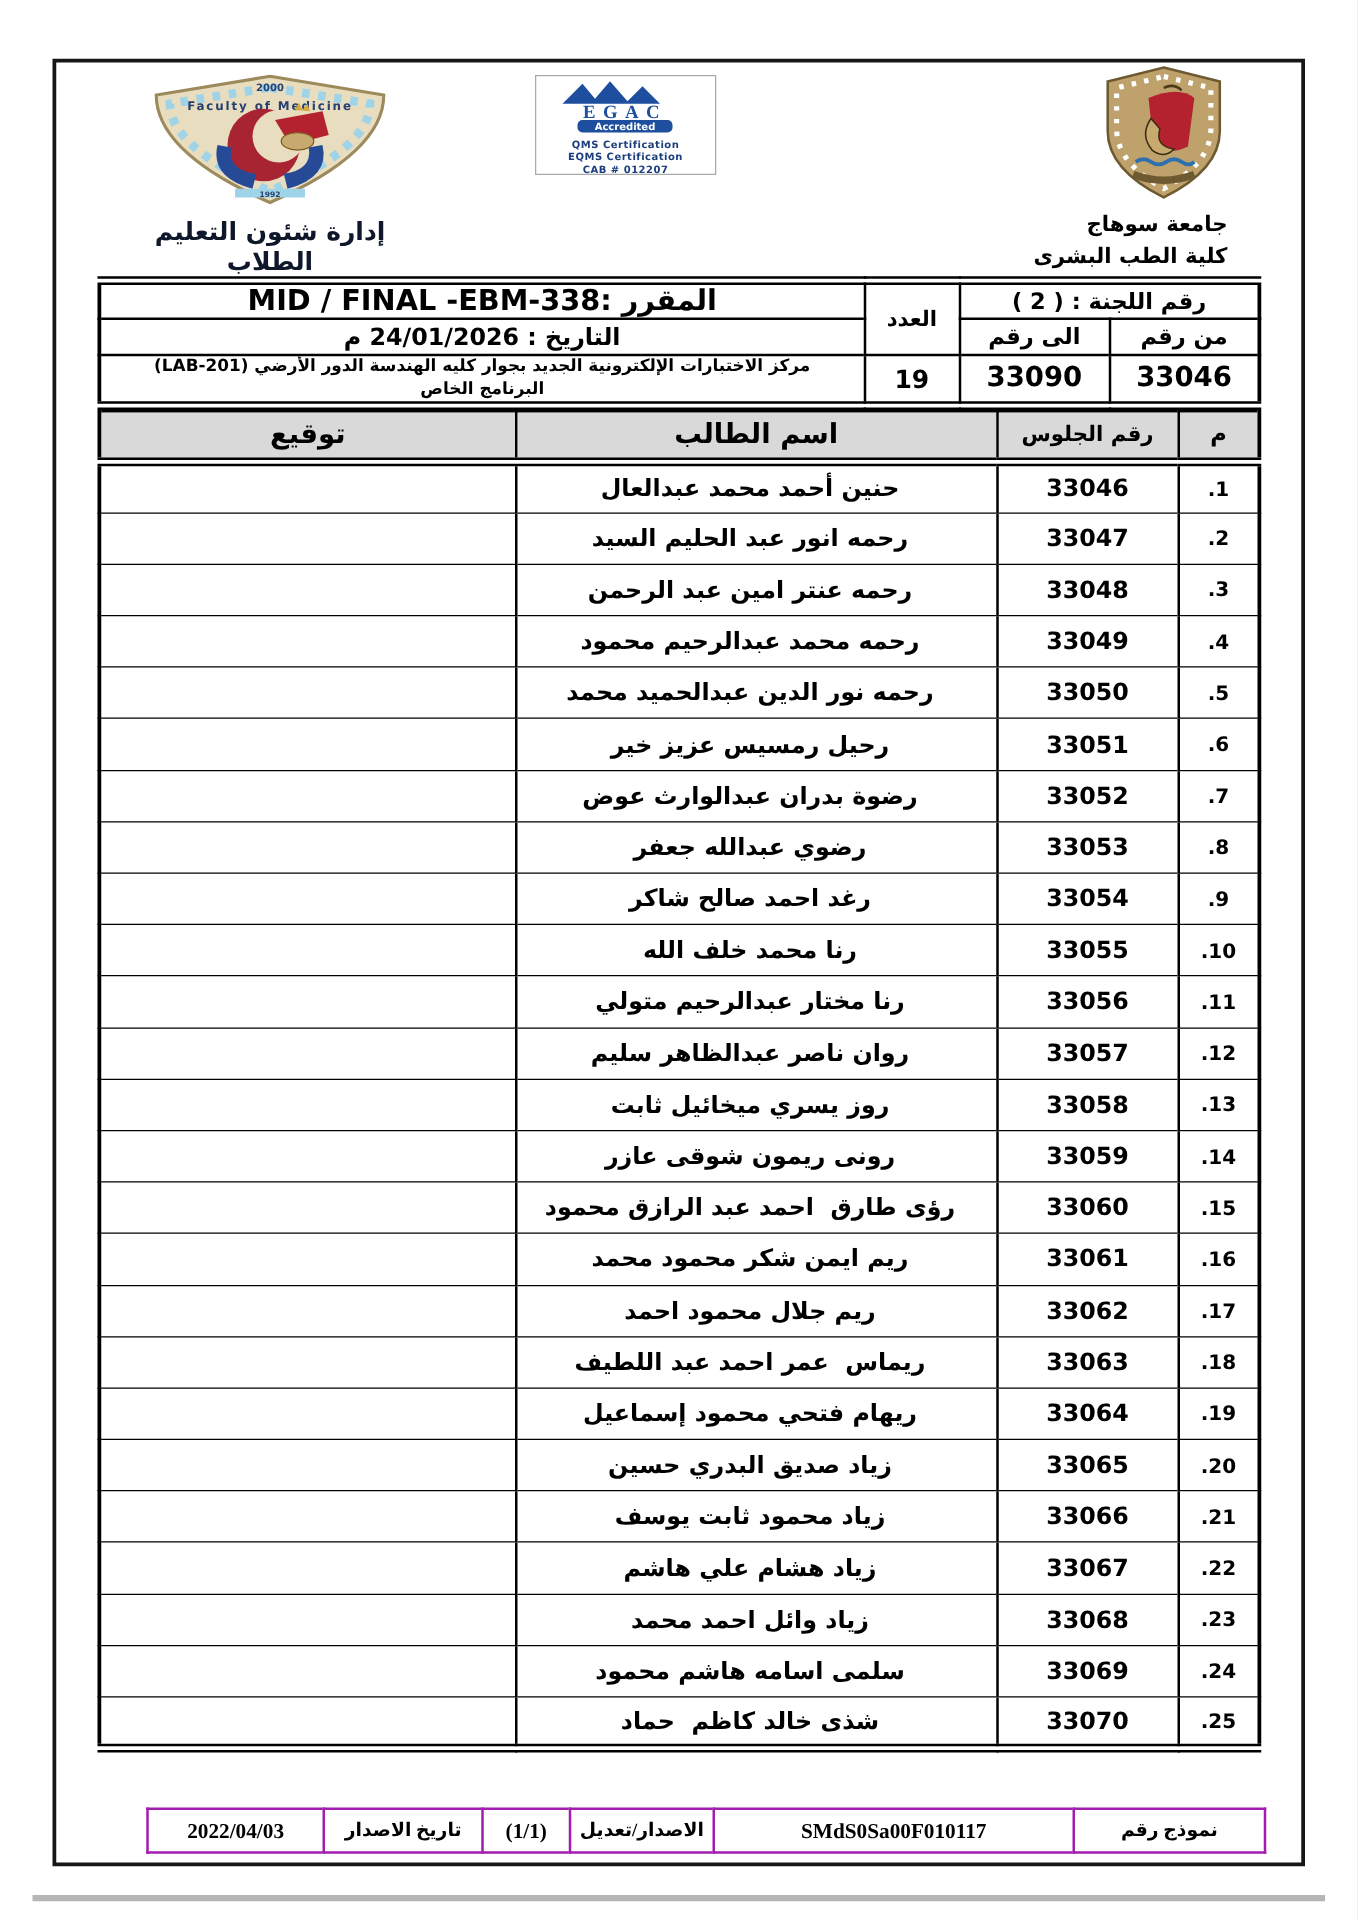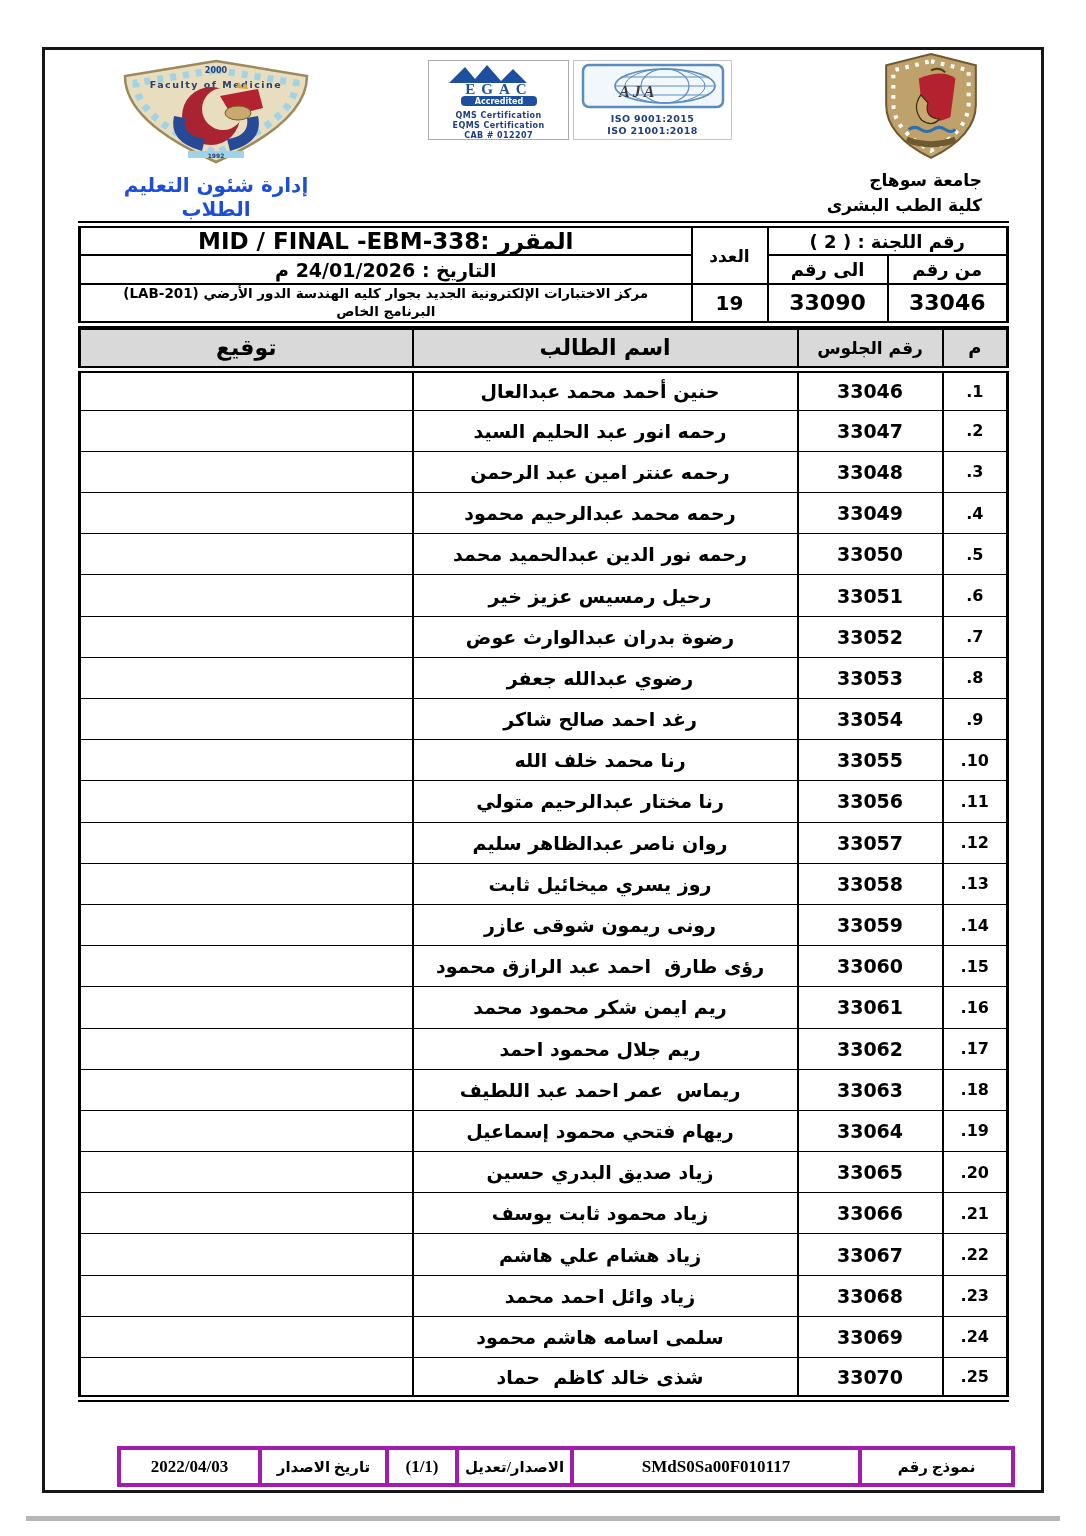--- a/index.html
+++ b/index.html
@@ -5,21 +5,21 @@
   html,body{margin:0;padding:0;background:#e8e8e8;}
   .page{
     position:relative; width:1086px; height:1536px; background:#ffffff;
     font-family:"DejaVu Sans",sans-serif; font-weight:bold; color:#000;
     overflow:hidden; margin:0 auto;
   }
   .frame{position:absolute; left:42px; top:47px; width:996px; height:1440px; border:3px solid #161616;}
 
   
   .logo-left{position:absolute; left:98px; top:58px; width:236px; text-align:center;}
-  .logo-left .dept{margin-top:5px; font-size:20px; letter-spacing:0; color:#1d4ed8;}
+  .logo-left .dept{margin-top:5px; font-size:20px; letter-spacing:0; color:#0f172a;}
   .logo-right{position:absolute; left:812px; top:52px; width:170px; text-align:right;}
   .logo-right .uni{font-size:17px; line-height:1.45; margin-top:4px;}
   .cert-box{position:absolute; left:428px; top:60px; width:304px; height:80px; display:flex; gap:4px;border-radius:11px;}
   .egac{width:47%; border:1px solid #aaa; background:#fff; text-align:center; padding:2px 0;}
   .aja{width:53%; border:1px solid #c5c5c5; background:#fff; text-align:center; padding:2px 0;}
   .cert-sub{font-size:8px; line-height:1.25; color:#1d3f7e; letter-spacing:.4px;}
   .iso-lines{font-size:9.5px; line-height:1.3; color:#1d3f7e; letter-spacing:.4px;}
   .titles{position:absolute; left:318px; top:136px; width:524px; text-align:center; direction:rtl;}
   .title1{font-size:25px; line-height:1.2;}
   .title2{font-size:24px; line-height:1.5;}
@@ -46,21 +46,21 @@
   .main-table td{border-left:2px solid #000; border-right:2px solid #000; border-top:1.6px solid #000; vertical-align:middle;}
   .main-table tbody tr{height:41.2px;}
   .th-sig{font-size:22px;} .th-name{font-size:22px;} .th-seat{font-size:17px;} .th-serial{font-size:18px;}
   .td-serial{text-align:center; font-size:16px;}
   .td-seat{text-align:center; font-size:19px;}
   .td-name{text-align:center; padding-right:14px; font-size:19px; white-space:pre;}
   .td-sig{}
 
   .footer-table{position:absolute; left:117px; top:1446px; width:894px; direction:rtl;
     font-family:"Liberation Serif","DejaVu Sans",serif;}
-  .footer-table td{border:4px solid #a21caf; height:33px; text-align:center; vertical-align:middle; font-weight:bold;}
+  .footer-table td{border:2px solid #a21caf; height:33px; text-align:center; vertical-align:middle; font-weight:bold;}
   .f-label{font-size:15px;}
   .f-value{font-size:17px;}
 
   .bottom-shadow{position:absolute; left:26px; top:1516px; width:1034px; height:5px; background:#9e9e9e; opacity:.75;}
   svg text{font-weight:bold;}
 </style>
 </head>
 <body>
 
 <div class="page">
@@ -90,34 +90,20 @@
       <svg width="120" height="44" viewBox="0 0 120 44">
         <path d="M10 20 L26 4 L36 16 L48 2 L62 18 L74 6 L88 20 Z" fill="#1d4f9e"></path>
         <text x="60" y="31" font-size="15" fill="#1d4f9e" text-anchor="middle" letter-spacing="6" font-family="Liberation Serif,serif">EGAC</text>
         <rect x="22" y="33" width="76" height="10" rx="4" fill="#1d4f9e"></rect>
         <text x="60" y="41" font-size="8" fill="#ffffff" text-anchor="middle" font-family="DejaVu Sans,sans-serif">Accredited</text>
       </svg>
       <div class="cert-sub">
         <div>QMS Certification</div>
         <div>EQMS Certification</div>
         <div>CAB # 012207</div>
-      </div>
-    </div>
-    <div class="aja">
-      <svg width="144" height="46" viewBox="0 0 144 46">
-        <rect x="2" y="2" width="140" height="42" rx="6" fill="#f2f7fc" stroke="#5b8cc0" stroke-width="2.5"></rect>
-        <ellipse cx="84" cy="23" rx="50" ry="17" fill="none" stroke="#5b8cc0" stroke-width="1.6"></ellipse>
-        <path d="M34 23 H134 M40 14 H128 M40 32 H128" stroke="#5b8cc0" stroke-width="1.2" fill="none"></path>
-        <ellipse cx="84" cy="23" rx="24" ry="17" fill="none" stroke="#5b8cc0" stroke-width="1.2"></ellipse>
-        <ellipse cx="84" cy="23" rx="40" ry="17" fill="none" stroke="#5b8cc0" stroke-width="1"></ellipse>
-        <text x="38" y="34" font-size="16" font-style="italic" fill="#3a3a3a" font-family="Liberation Serif,serif" letter-spacing="3">AJA</text>
-      </svg>
-      <div class="iso-lines">
-        <div>ISO 9001:2015</div>
-        <div>ISO 21001:2018</div>
       </div>
     </div>
   </div>
 
 
   <div class="logo-right">
     <svg width="102" height="108" viewBox="0 0 100 106">
       <path d="M50 2 L94 13 V52 Q94 82 50 104 Q6 82 6 52 V13 Z" fill="#bfa26b" stroke="#6e5a30" stroke-width="2"></path>
       <path d="M50 9 L87 18 V50 Q87 77 50 97 Q13 77 13 50 V18 Z" fill="none" stroke="#ffffff" stroke-width="4" stroke-dasharray="3.5 6.5"></path>
       <path d="M38 26 Q62 16 74 26 L69 64 Q52 72 42 62 Z" fill="#b5222f"></path>

